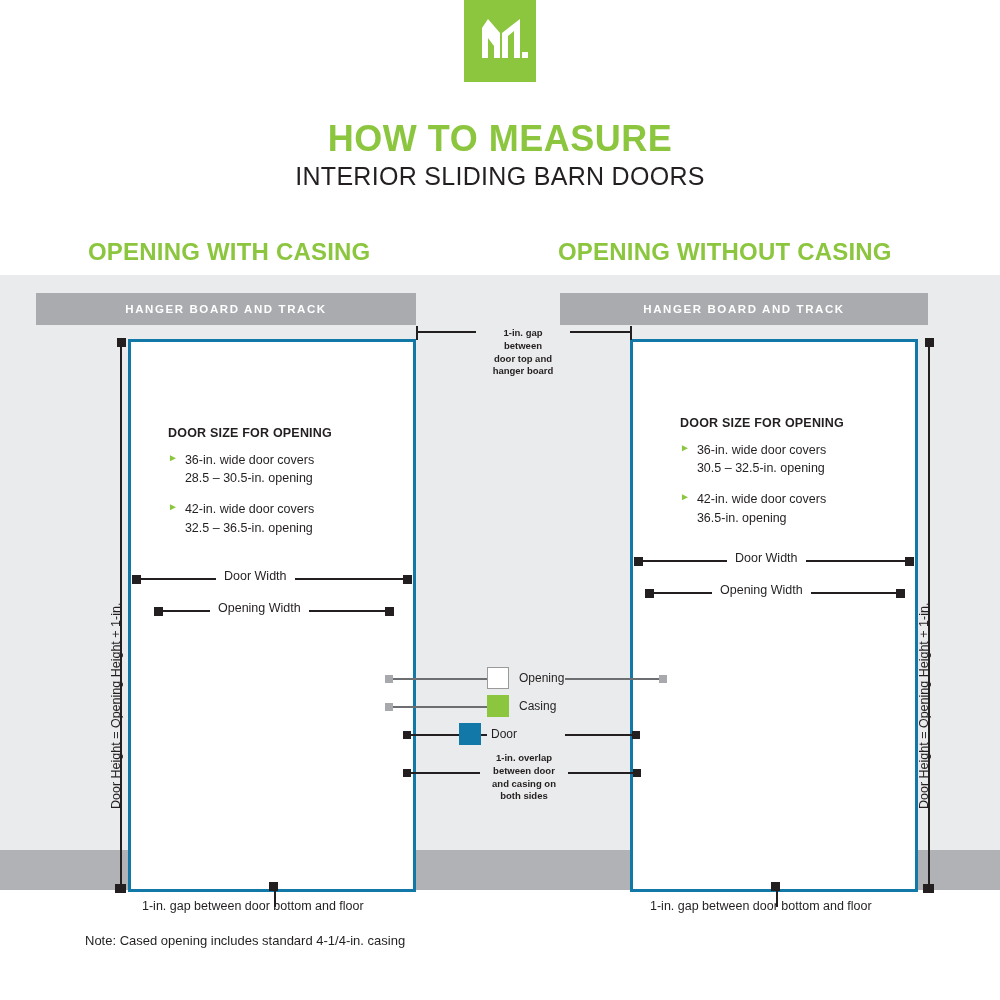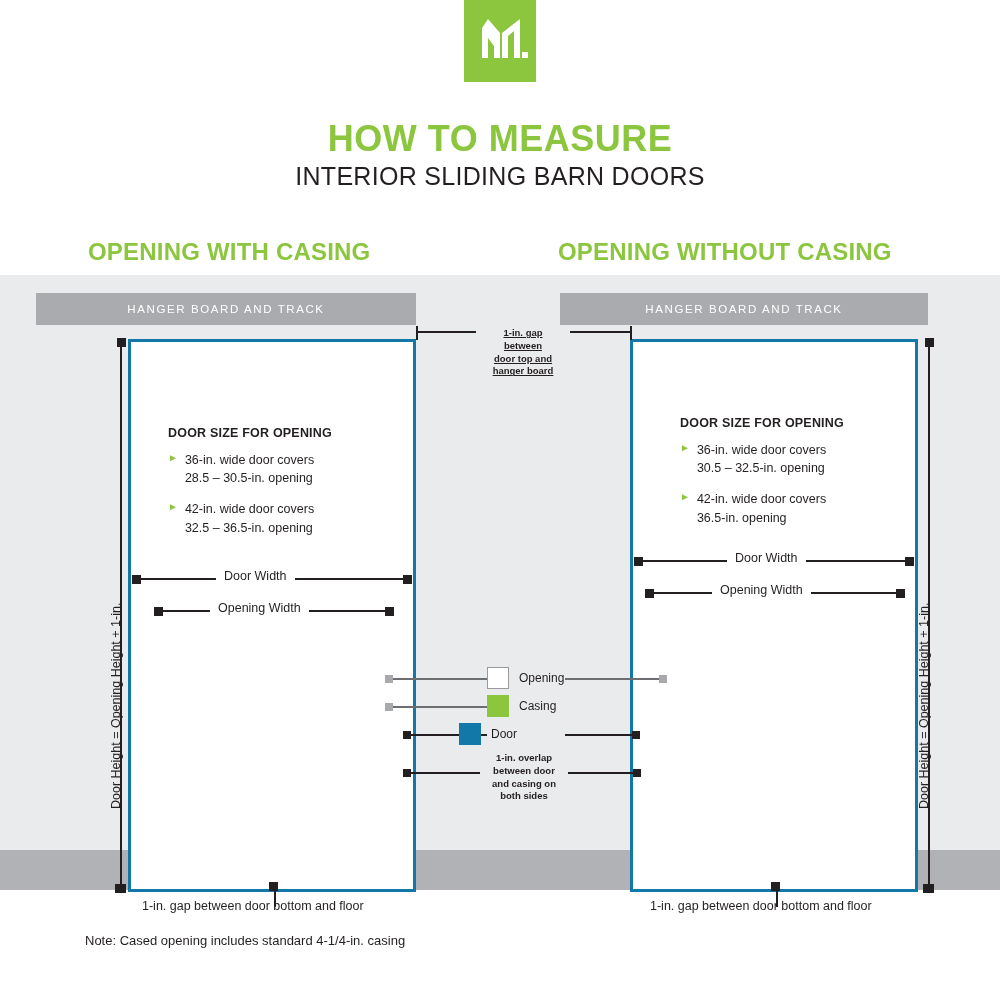--- a/index.html
+++ b/index.html
@@ -23,21 +23,21 @@
   .sect-head{top:238px;font-size:24px;font-weight:bold;color:#8CC63F;letter-spacing:.2px;}
   #sect-left{left:88px;}
   #sect-right{left:558px;}
 
   
   #band-light{left:0;top:275px;width:1000px;height:575px;background:#EAEBEC;}
   #band-floor{left:0;top:850px;width:1000px;height:40px;background:#B0B2B5;}
 
   
   .hanger{height:32px;background:#A9ABAE;color:#ffffff;font-size:11.5px;
-          font-weight:normal;letter-spacing:1.6px;display:flex;align-items:center;
+          font-weight:bold;letter-spacing:1.6px;display:flex;align-items:center;
           justify-content:center;}
   #hanger-left{left:36px;top:293px;width:380px;}
   #hanger-right{left:560px;top:293px;width:368px;}
 
   
   #door-left{left:128px;top:339px;width:288px;height:553px;
              border:3px solid #1278A8;background:#ffffff;box-sizing:border-box;}
   #casing-left{left:141px;top:351px;width:262px;height:540px;background:#DCEBC8;}
   #opening-left{left:152px;top:363px;width:240px;height:517px;background:#ffffff;}
 
@@ -196,21 +196,21 @@
 <div class="abs vert-gap" style="left:776px;top:885px;height:22px;"></div>
 <div class="abs" style="left:771px;top:882px;width:9px;height:9px;background:#231f20;"></div>
 <div class="abs bnote" id="note-right-floor" style="left:650px;top:899px;">1-in. gap between door bottom and floor</div>
 <div class="abs vert-gap" style="left:928px;top:860px;height:32px;"></div>
 <div class="abs" style="left:923px;top:884px;width:9px;height:9px;background:#231f20;"></div>
 
 <div class="abs leader" style="left:416px;top:331px;width:60px;"></div>
 <div class="abs leader" style="left:570px;top:331px;width:60px;"></div>
 <div class="abs vert-gap" style="left:416px;top:326px;height:14px;"></div>
 <div class="abs vert-gap" style="left:630px;top:326px;height:14px;"></div>
-<div class="abs cnote" style="left:470px;top:327px;width:106px;white-space:pre-line;text-decoration:underline;">1-in. gap
+<div class="abs cnote" style="left:470px;top:327px;width:106px;white-space:pre-line;">1-in. gap
 between
 door top and
 hanger board</div>
 
 <div class="abs leader gray" style="left:392px;top:678px;width:95px;">
   <span class="sq gray" style="left:-7px;"></span>
 </div>
 <div class="abs leader gray" style="left:565px;top:678px;width:95px;">
   <span class="sq gray" style="right:-7px;"></span>
 </div>

